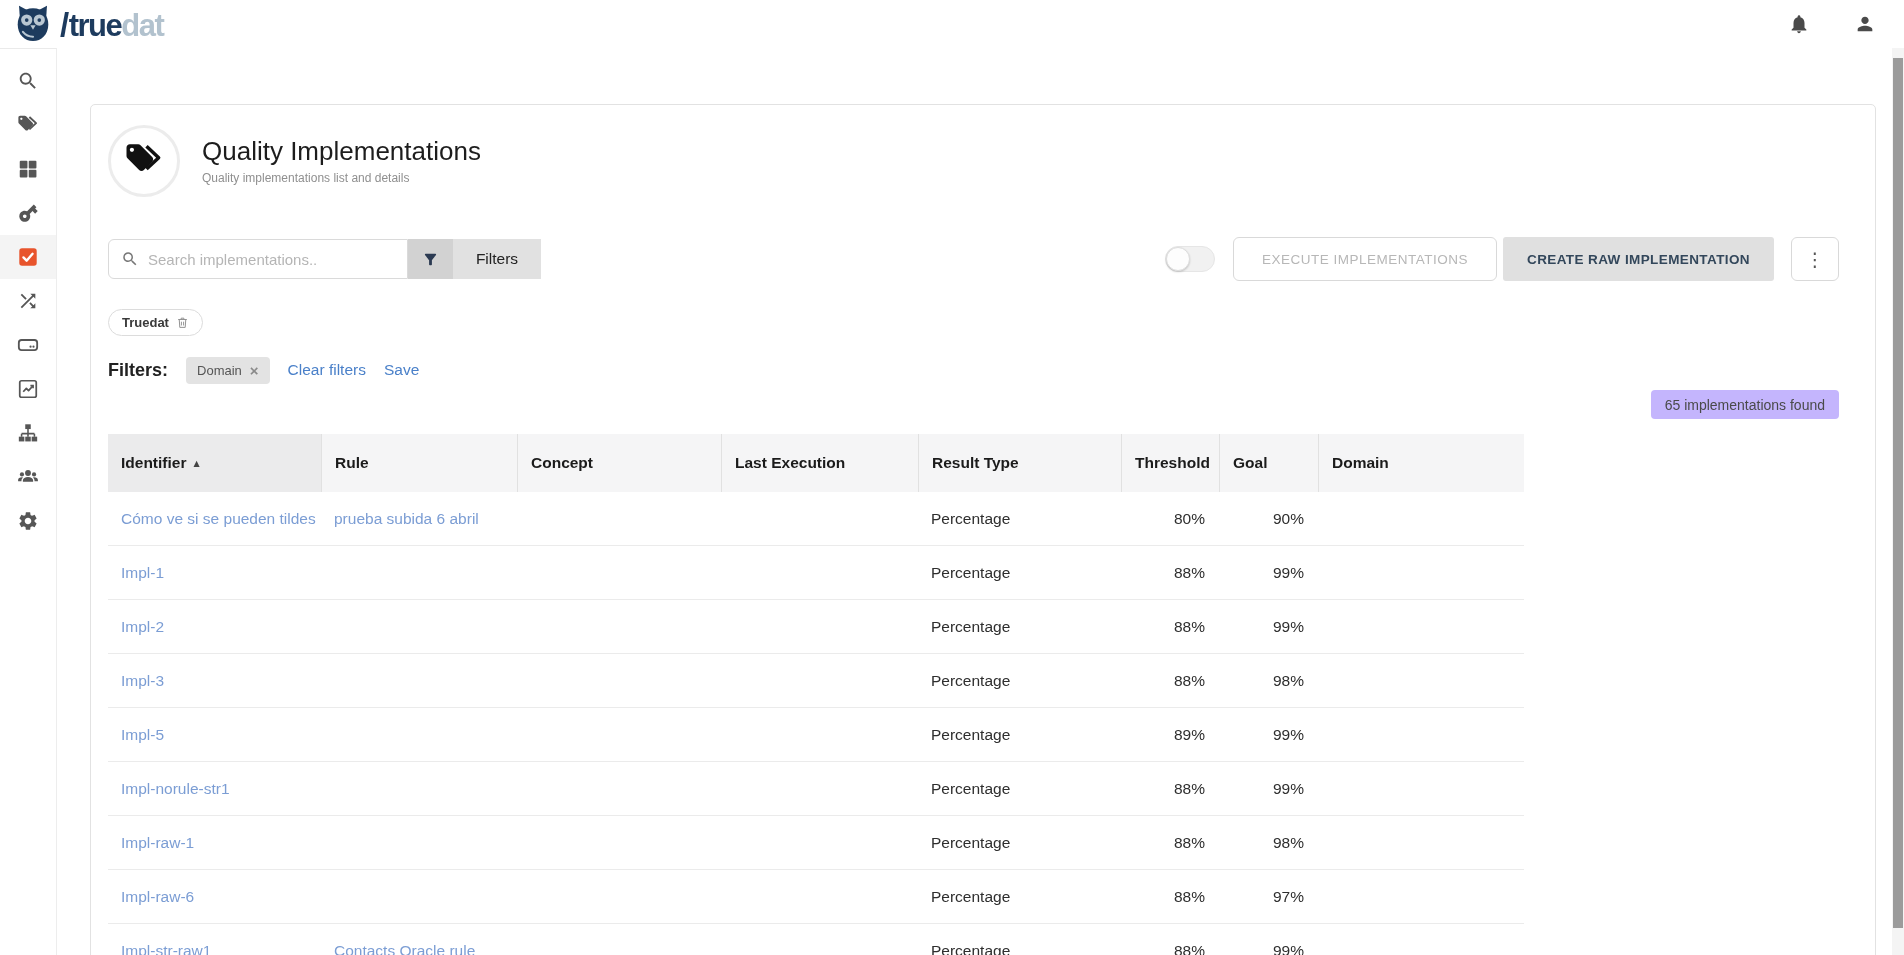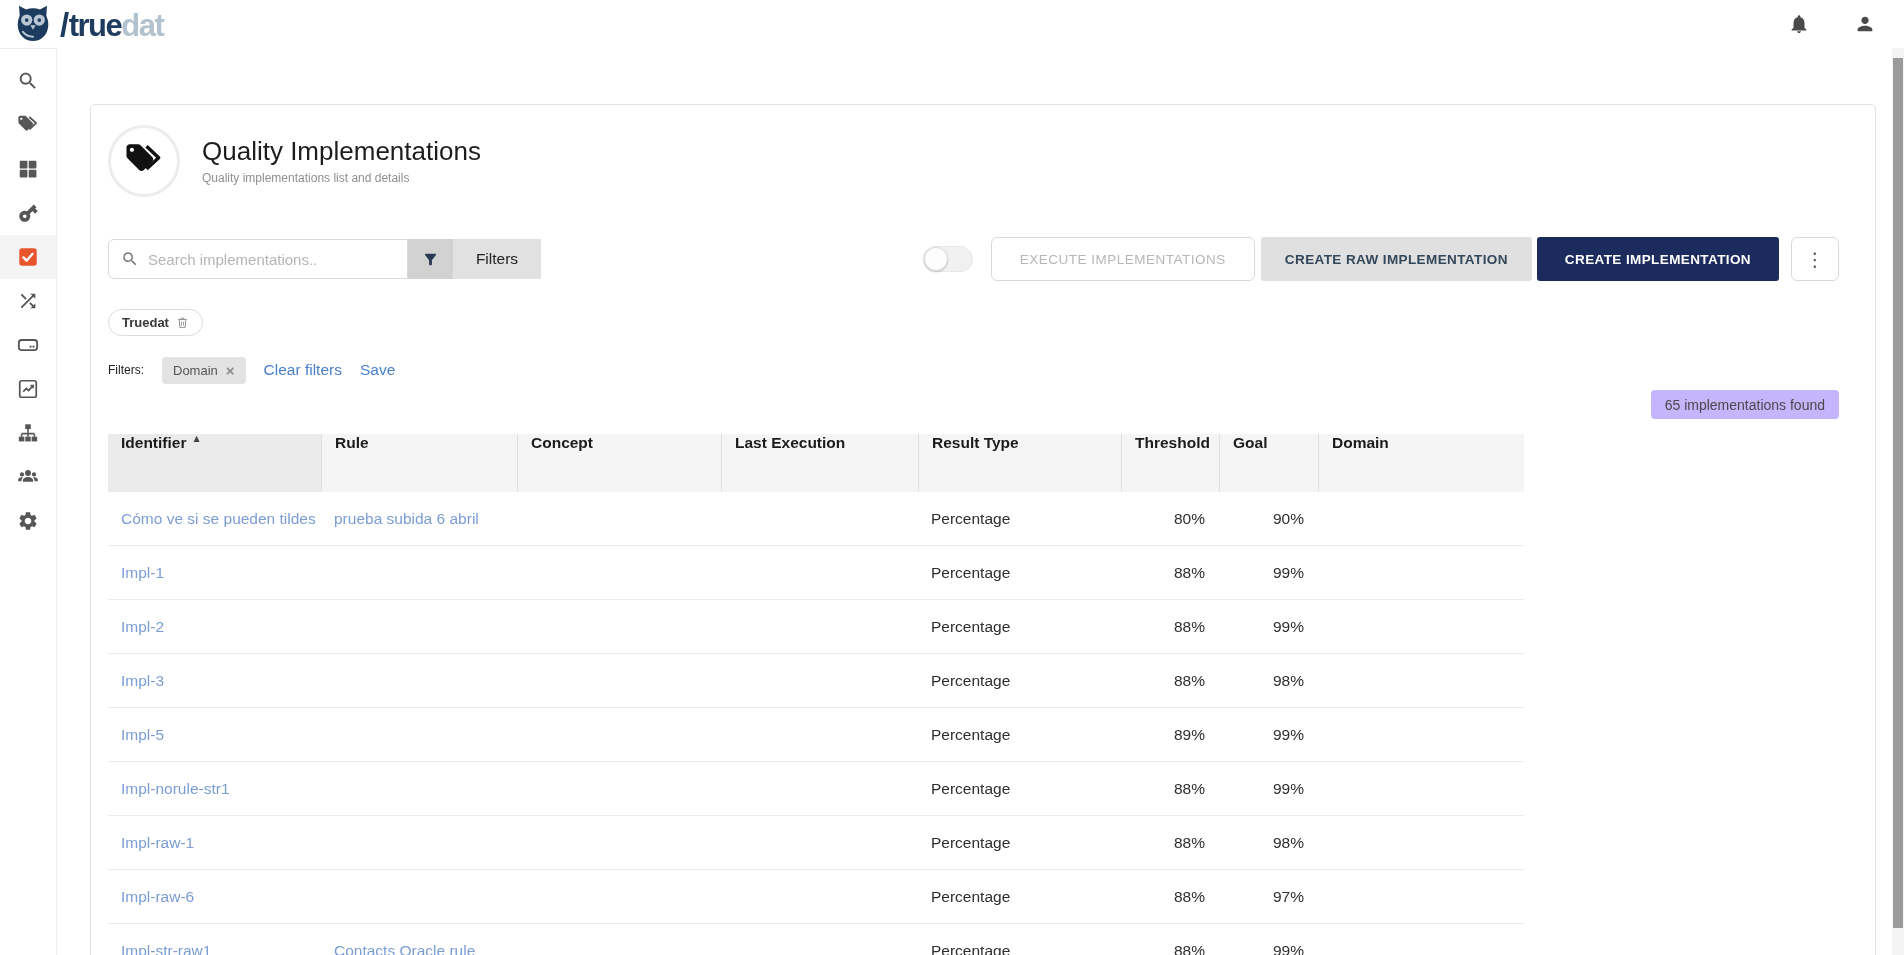--- a/index.html
+++ b/index.html
@@ -68,35 +68,35 @@
                display:flex; align-items:center; justify-content:center; margin-left:12px; cursor:pointer; }
   .kebab-dots { font-family:"DejaVu Sans", sans-serif; font-size:19px; color:#555; line-height:1; }
 
   
   .chip-row { margin-top:28px; display:flex; }
   .chip { display:flex; align-items:center; gap:7px; height:27px; padding:0 13px; border:1px solid #dcdcdc;
           border-radius:14px; font-size:13px; font-weight:bold; color:#3a3a3a; cursor:pointer; background:#fff; }
 
   
   .filters-row { margin-top:20px; display:flex; align-items:center; gap:18px; height:28px; }
-  .filters-label { font-size:12px; font-weight:normal; color:#222; }
+  .filters-label { font-size:18px; font-weight:bold; color:#222; }
   .domain-chip { display:flex; align-items:center; gap:8px; height:27px; padding:0 11px; background:#e3e3e3;
                  border-radius:4px; font-size:13px; color:#555; cursor:pointer; }
   .chip-x { font-weight:bold; font-size:15px; color:#8a8a8a; line-height:1; cursor:pointer; }
   .link { color:#4a80c9; font-size:15.5px; cursor:pointer; text-decoration:none; }
 
   
   .badge-row { margin-top:6px; display:flex; justify-content:flex-end; }
   .count-badge { height:29px; display:flex; align-items:center; padding:0 14px; background:#c4b5fd;
                  border-radius:4px; font-size:14px; color:#4a4a4a; }
 
   
   .table { margin-top:15px; width:1416px; }
   .thead { display:flex; height:58px; background:#f5f5f6; }
-  .hcell { display:flex; align-items:flex-start; padding-left:13px; font-size:15.5px; font-weight:bold;
+  .hcell { display:flex; align-items:center; padding-left:13px; font-size:15.5px; font-weight:bold;
            color:#1b1b1b; cursor:pointer; }
   .thead .hcell + .hcell { border-left:1px solid #e1e1e1; }
   .hcell.sorted { background:#ebebec; }
   .sort-asc { font-size:8px; color:#444; margin-left:7px; font-family:"DejaVu Sans", sans-serif; }
   .trow { display:flex; height:54px; border-bottom:1px solid #ebebeb; align-items:center; background:#fff; }
   .cell { padding-left:13px; font-size:15.5px; color:#2e2e2e; overflow:hidden; white-space:nowrap; }
   .cell.a { color:#7b9dd4; cursor:pointer; }
   .num { text-align:right; padding-right:14px; padding-left:0; }
   .c0{width:213px} .c1{width:196px} .c2{width:204px} .c3{width:197px}
   .c4{width:203px} .c5{width:98px}  .c6{width:99px}  .c7{width:206px}
@@ -240,21 +240,20 @@
         </div>
         <div class="filters-btn">Filters</div>
       </div>
 
       <div class="actions">
         <div class="toggle">
           <div class="toggle-knob"></div>
         </div>
         <div class="btn btn-execute">EXECUTE IMPLEMENTATIONS</div>
         <div class="btn btn-raw">CREATE RAW IMPLEMENTATION</div>
-        <div class="btn btn-create">CREATE IMPLEMENTATION</div>
         <div class="kebab-btn">
           <span class="kebab-dots">⋮</span>
         </div>
       </div>
     </div>
 
     <div class="chip-row">
       <div class="chip">
         <span>Truedat</span>
         <svg width="13" height="13" viewBox="0 0 24 24" stroke="#8a8a8a" stroke-width="1.7" fill="none">

